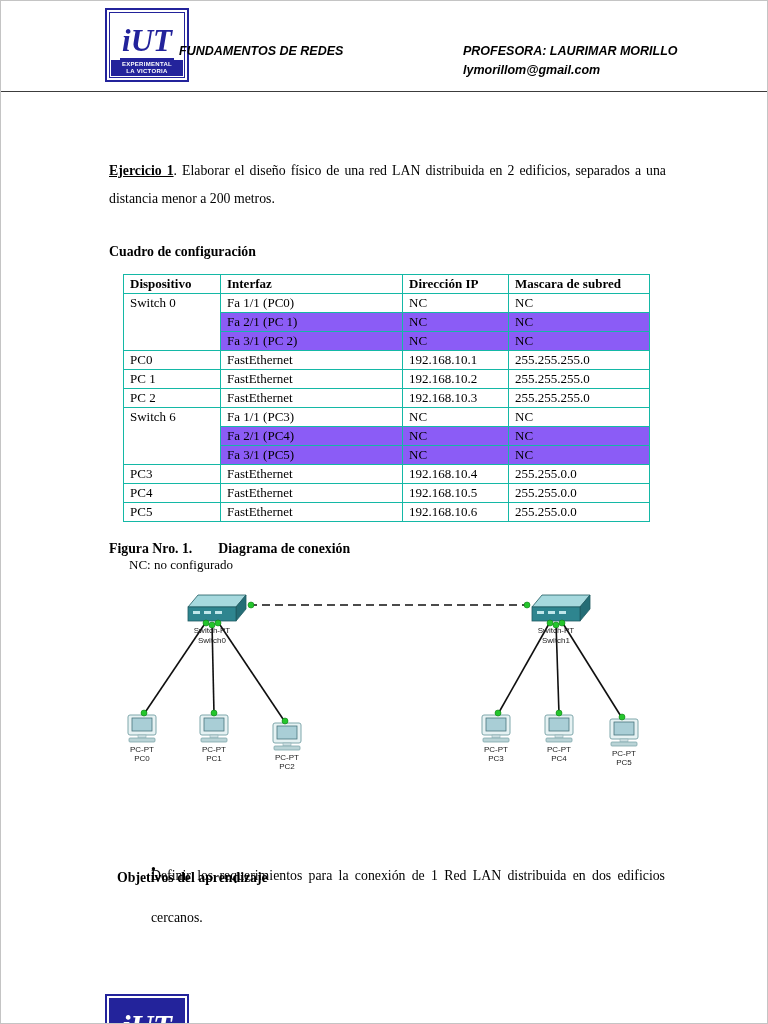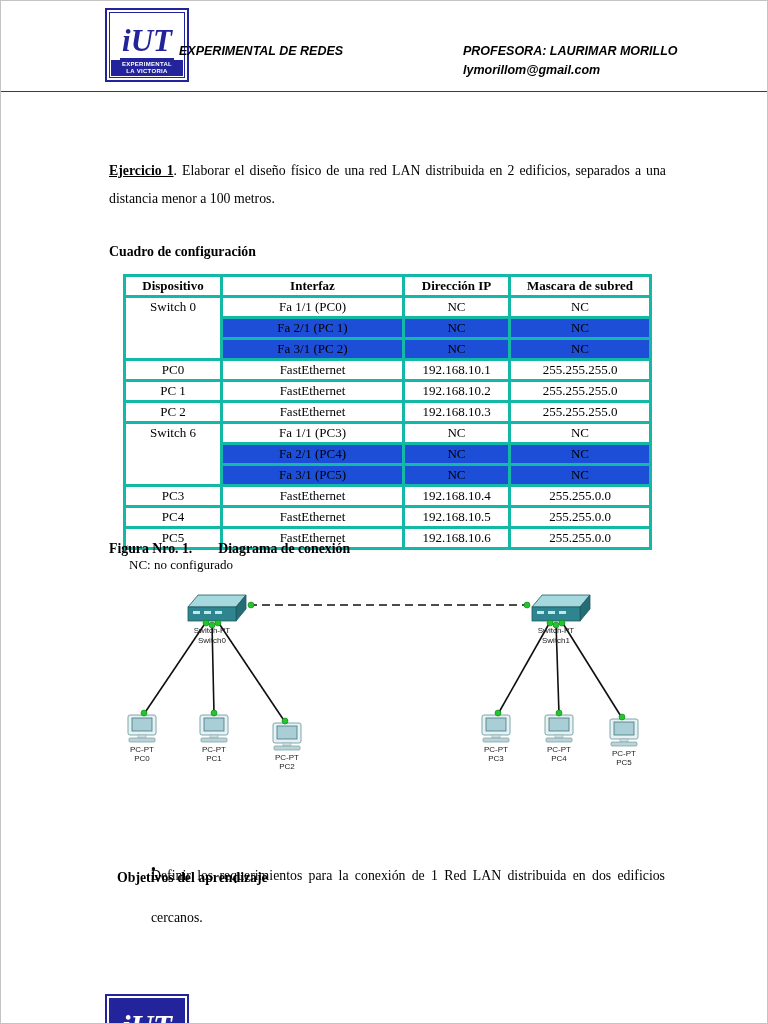--- a/index.html
+++ b/index.html
@@ -54,25 +54,25 @@
   .section-heading { position:absolute; font-weight:bold; font-size:13.8px; }
   .h-cuadro { left:108px; top:243px; }
   .h-objetivos { left:116px; top:821px;margin-top:48px; }
 
   
   .config-table {
     position:absolute; left:122px; top:273px;
     border-collapse:collapse; table-layout:fixed; font-size:13px;
   }
   .config-table th, .config-table td {
-    border:3px solid #14b8a6; padding:1px 6px; height:17.5px;
-    text-align:center; white-space:nowrap; overflow:hidden;
+    border:1px solid #14b8a6; padding:1px 6px; height:17.5px;
+    text-align:left; white-space:nowrap; overflow:hidden;
   }
   .config-table th { font-weight:bold; }
-  .config-table tr.shade td { background:#1d4ed8; }
+  .config-table tr.shade td { background:#8b5cf6; }
   .config-table td.devcell { vertical-align:top; background:#fff; }
   .table-footnote { position:absolute; left:128px; top:509px; font-size:13px;margin-top:47px; }
 
   
   .fig-caption { position:absolute; left:108px; top:540px; font-weight:bold; font-size:13.8px; }
   .fig-caption .cap-text { margin-left:26px; }
   .diagram { position:absolute; left:88px; top:584px; width:622px; height:218px; }
   .dev-label {
     font-family:"Liberation Sans", sans-serif; font-size:8px;
     fill:#1a1a1a; text-anchor:middle;
@@ -101,31 +101,31 @@
 
   <div class="logo logo-top">
     <div class="logo-text"><span>iUT</span></div>
     <div class="logo-banner">
       <div>EXPERIMENTAL</div>
       <div>LA VICTORIA</div>
     </div>
   </div>
 
   <div class="hdr-block hdr-course">
-    <div>EXPERIMENTAL DE REDES</div>
+    <div>FUNDAMENTOS DE REDES</div>
   </div>
 
   <div class="hdr-block hdr-prof">
     <div>PROFESORA: LAURIMAR MORILLO</div>
     <div>lymorillom@gmail.com</div>
   </div>
 
   <div class="header-rule"></div>
 
-  <p class="exercise"><span class="label">Ejercicio 1</span><span>.  Elaborar el diseño físico de una red LAN distribuida en 2 edificios, separados a una distancia menor a 100 metros.</span></p>
+  <p class="exercise"><span class="label">Ejercicio 1</span><span>.  Elaborar el diseño físico de una red LAN distribuida en 2 edificios, separados a una distancia menor a 200 metros.</span></p>
 
   <div class="section-heading h-cuadro">Cuadro de configuración</div>
 
   <table class="config-table">
     <colgroup>
         <col style="width:97px">
         <col style="width:182px">
         <col style="width:106px">
         <col style="width:141px">
       </colgroup>

